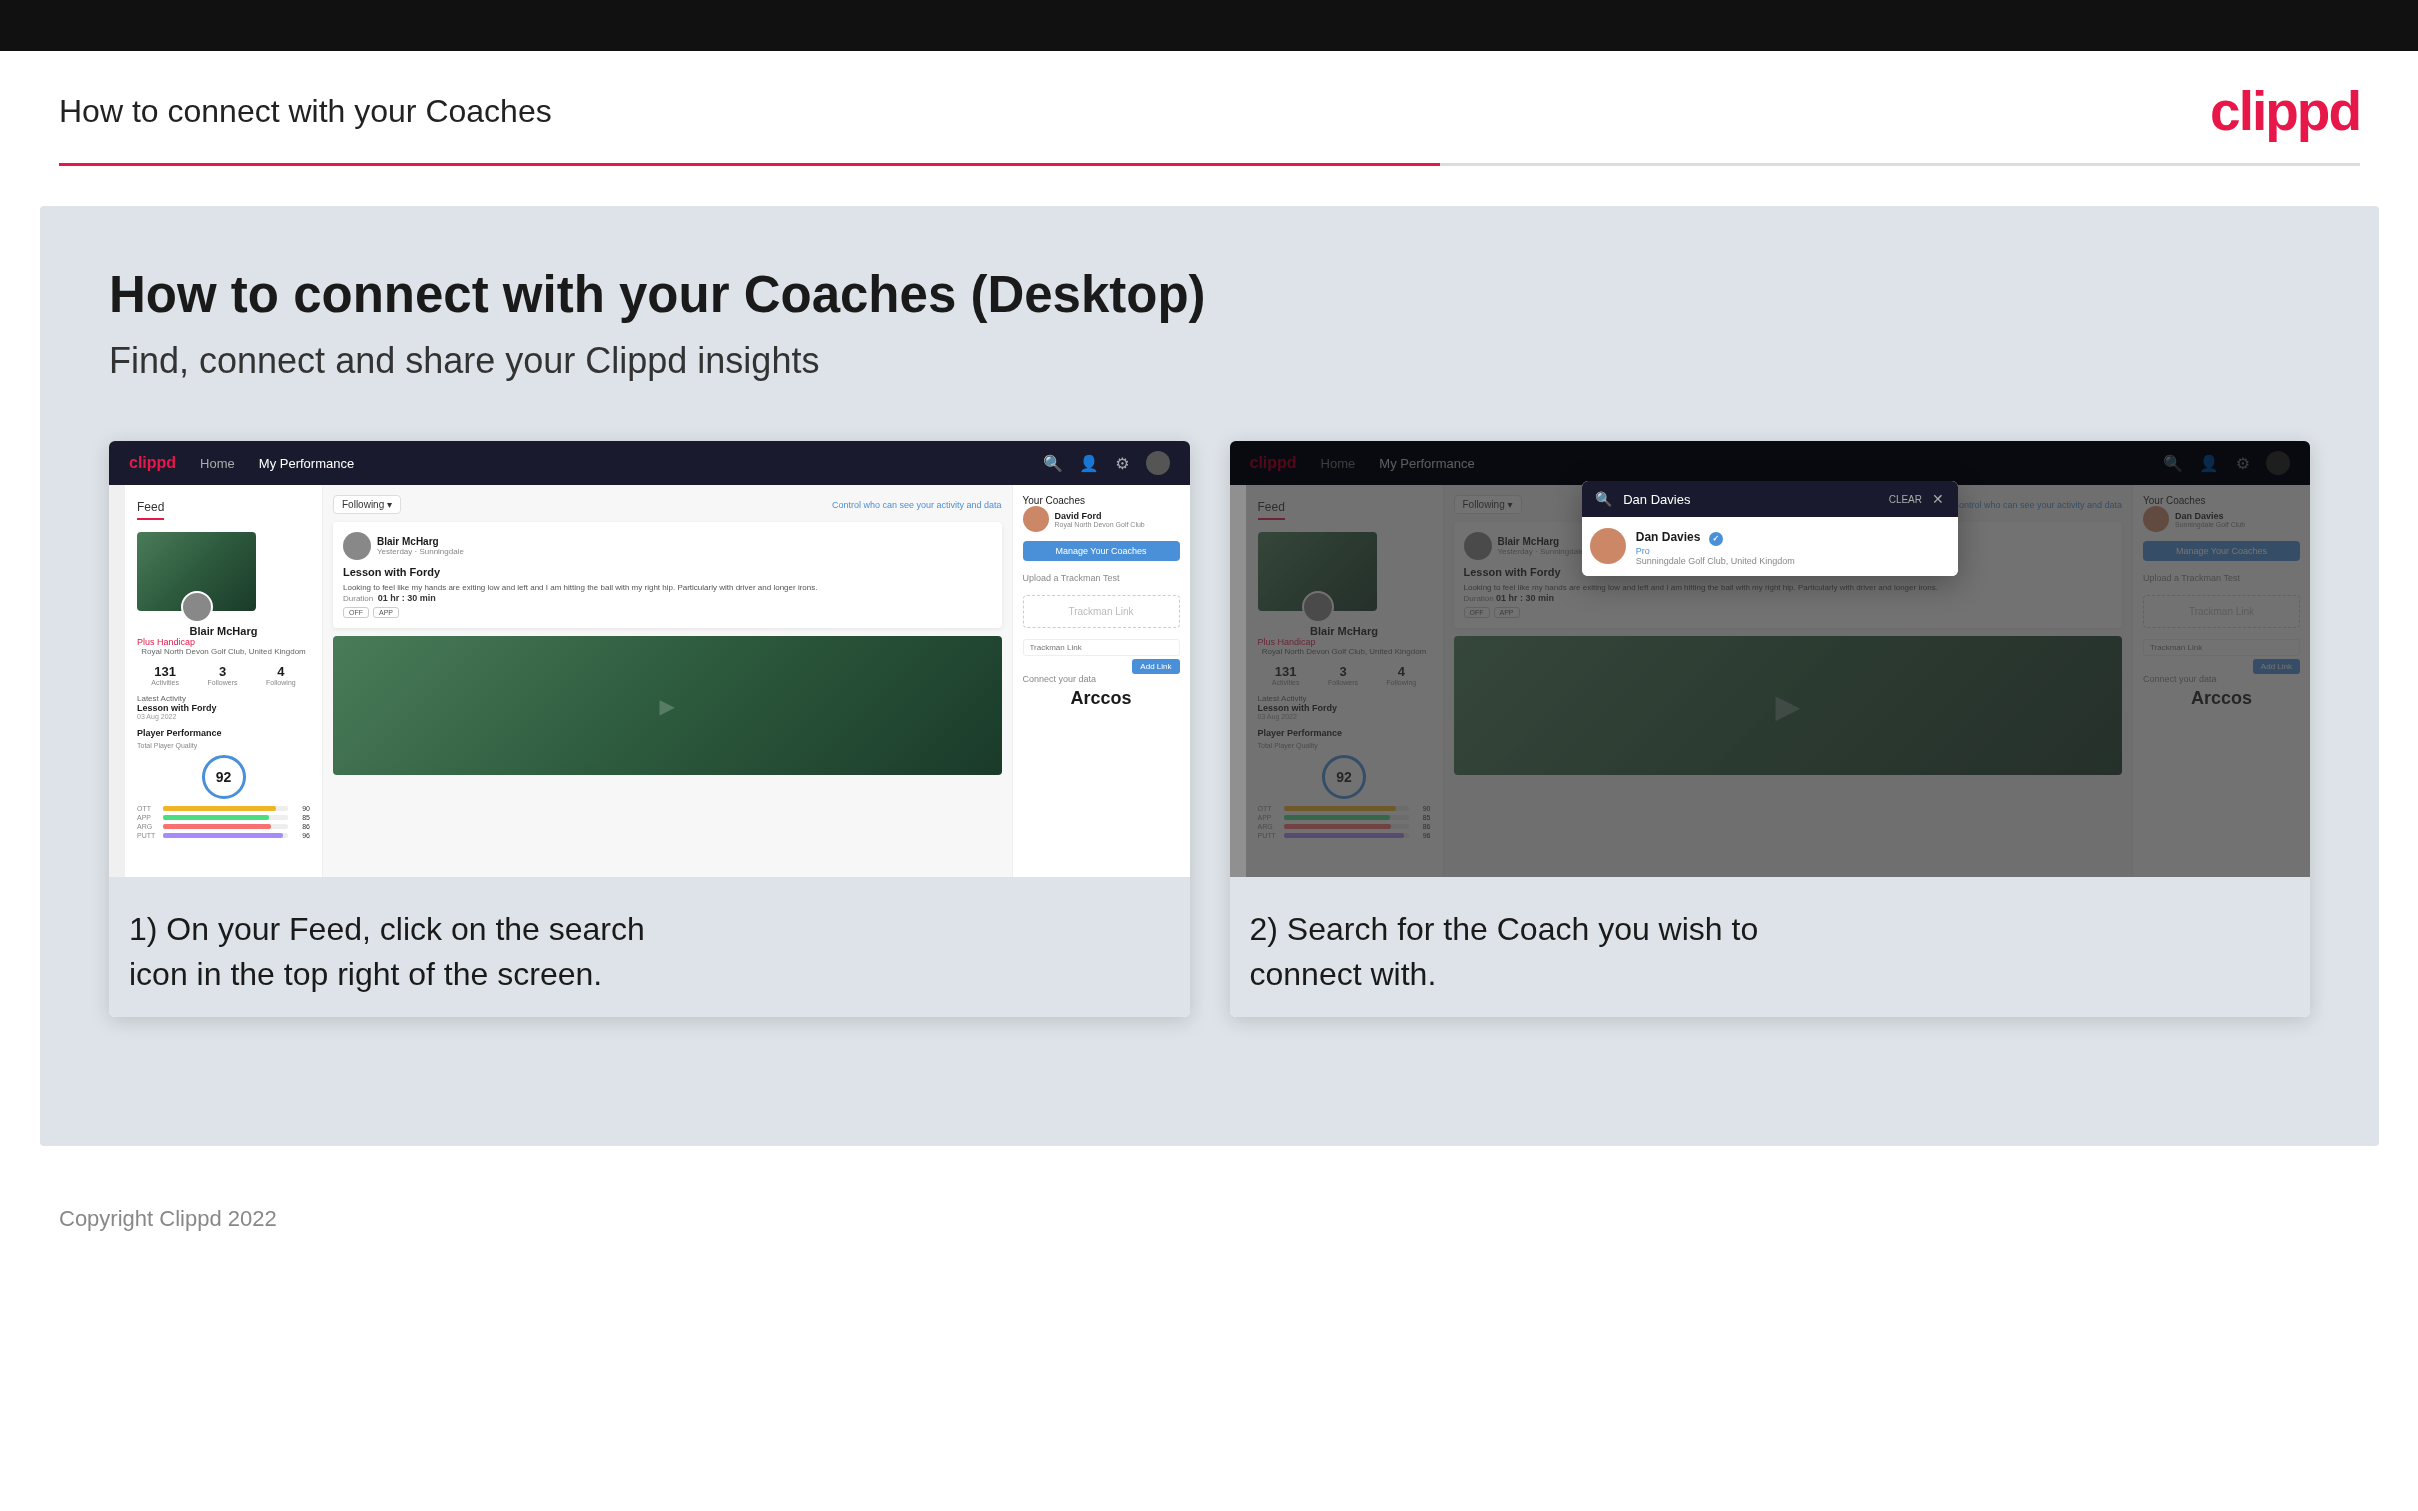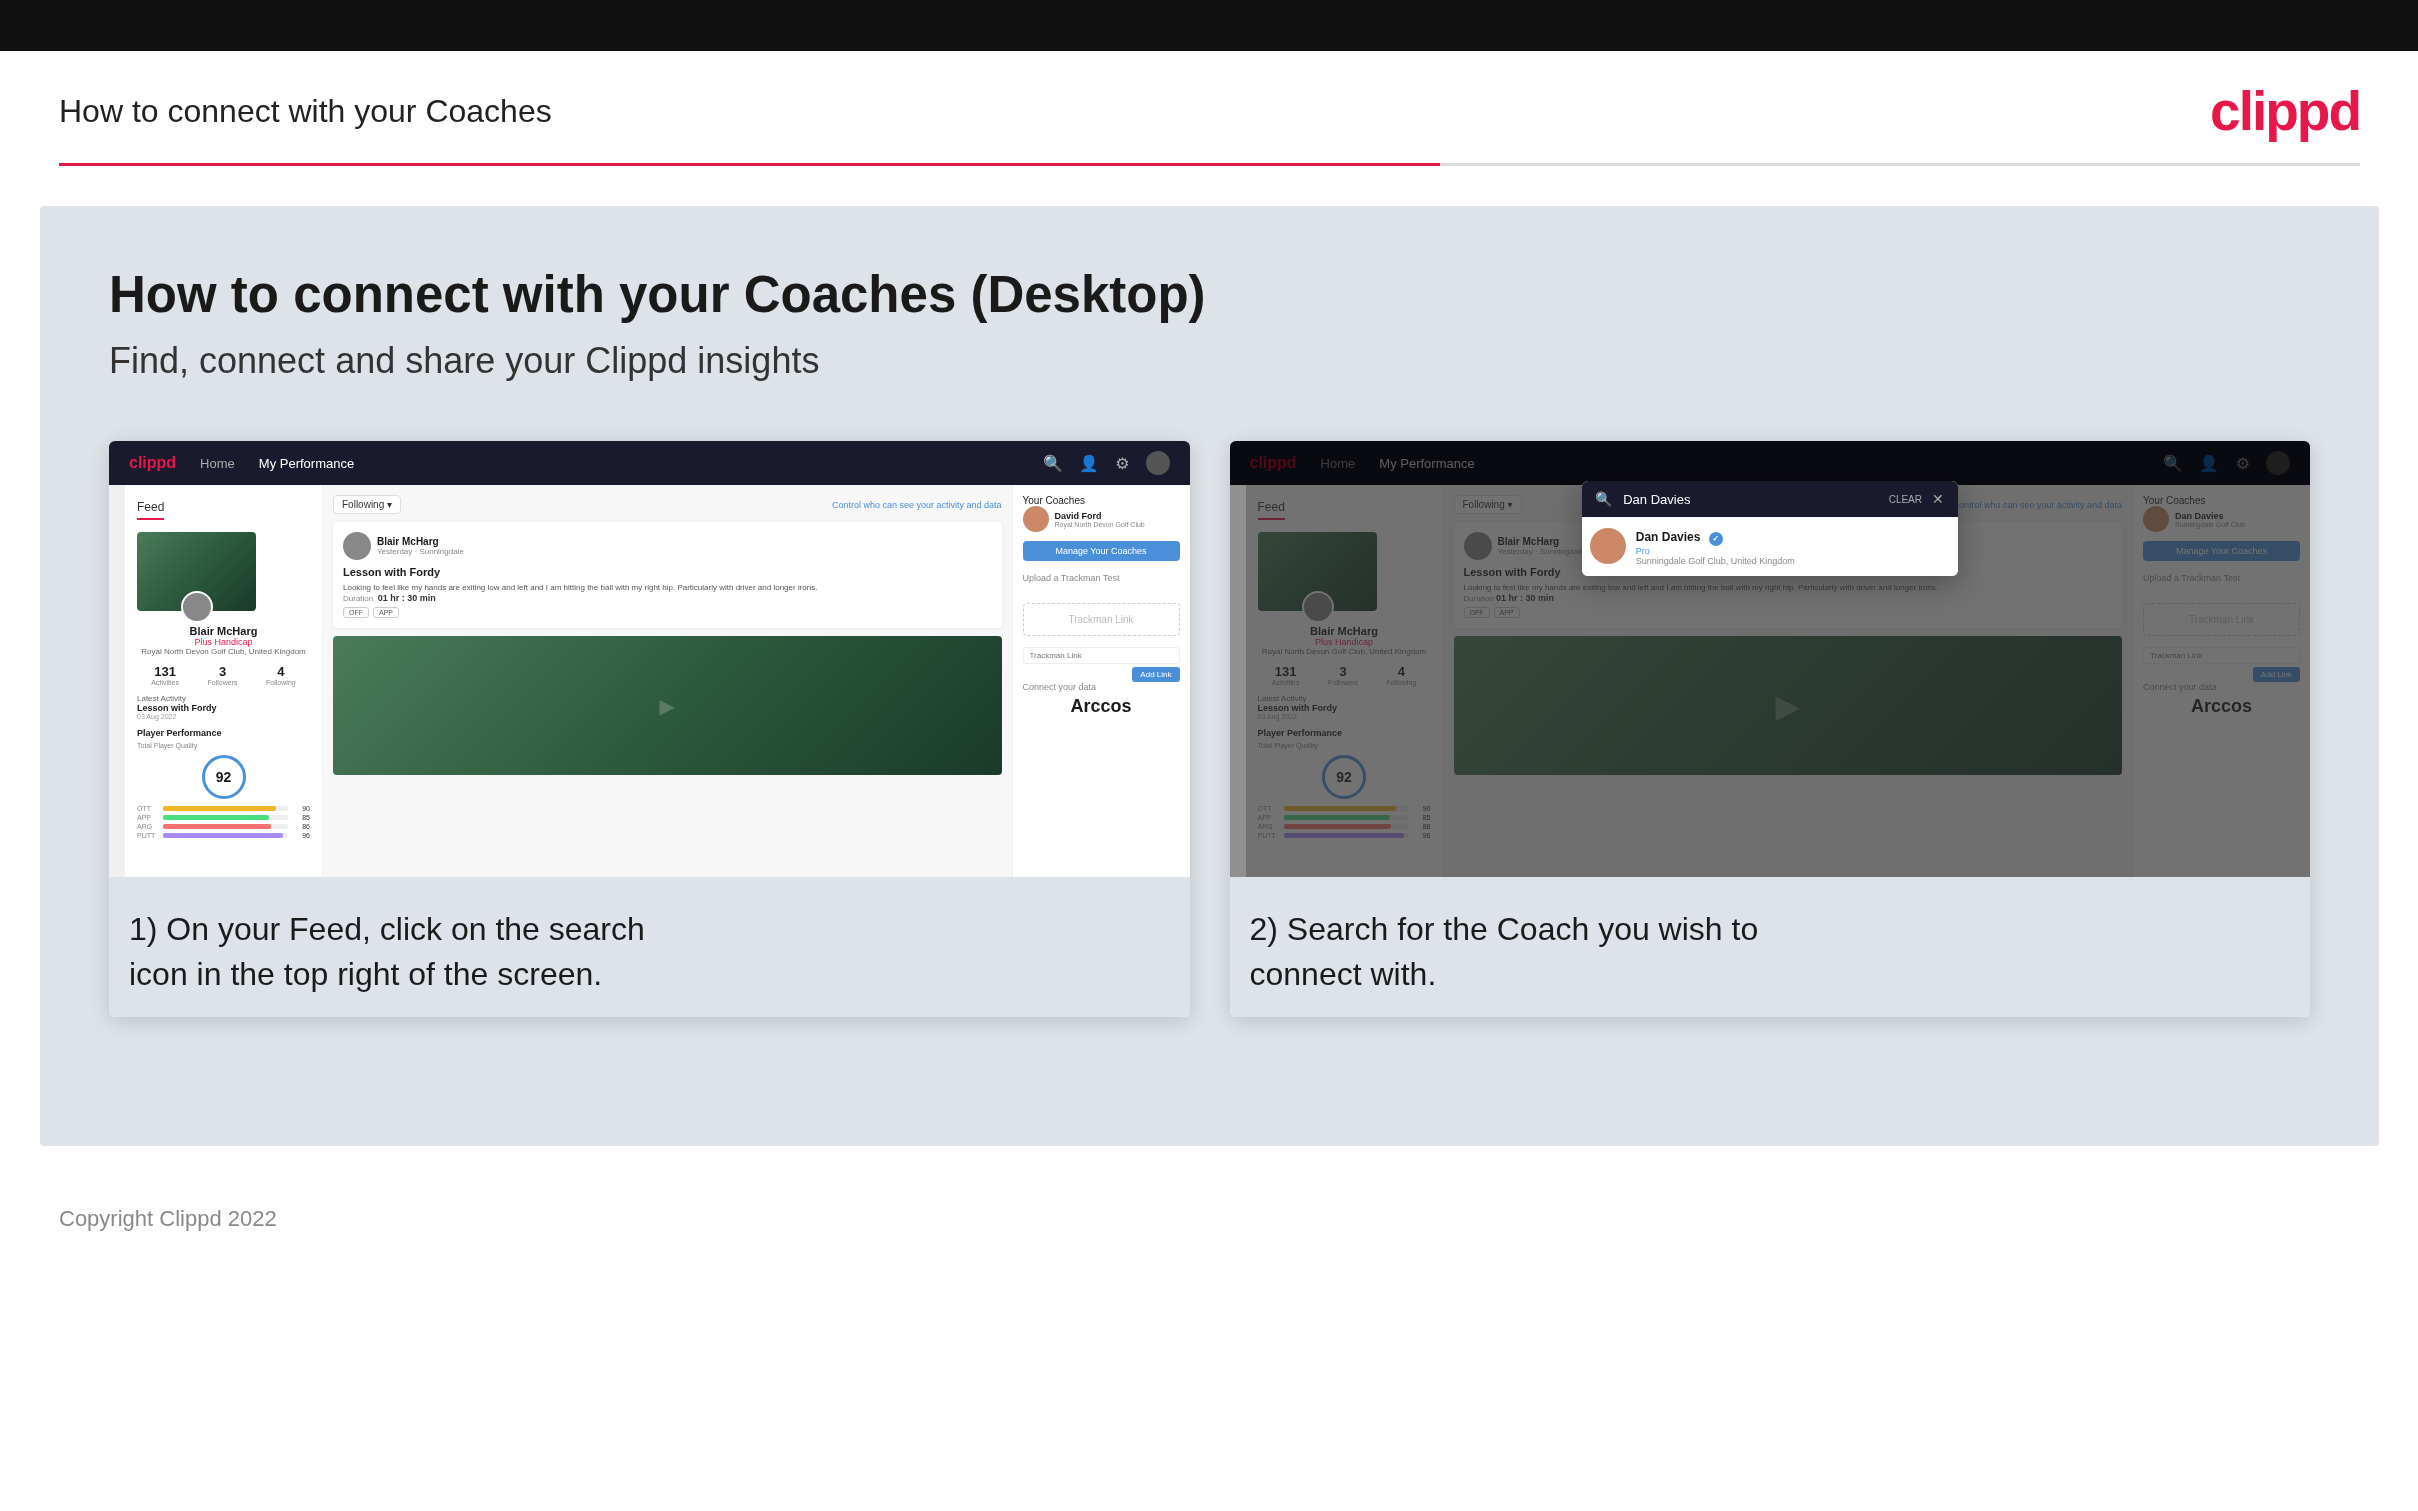--- a/index.html
+++ b/index.html
@@ -170,21 +170,20 @@
     .app-user-name {
       font-size: 11px;
       font-weight: 700;
       color: #1a1a1a;
       text-align: center;
       margin-top: 14px;
     }
     .app-user-sub {
       font-size: 9px;
       color: #e8174a;
-      text-align: center;
     }
     .app-user-club {
       font-size: 8px;
       color: #666;
       text-align: center;
     }
     .app-stats-row {
       display: flex;
       justify-content: space-around;
       margin: 8px 0;
@@ -410,21 +409,21 @@
       border: none;
       border-radius: 4px;
       font-size: 9px;
       padding: 5px 10px;
       width: 100%;
       margin-bottom: 12px;
     }
     .app-trackman-title {
       font-size: 9px;
       color: #888;
-      margin-bottom: 20px;
+      margin-bottom: 12px;
     }
     .app-trackman-box {
       border: 1px dashed #ccc;
       border-radius: 4px;
       padding: 10px;
       text-align: center;
       font-size: 10px;
       color: #bbb;
       margin-bottom: 8px;
     }

